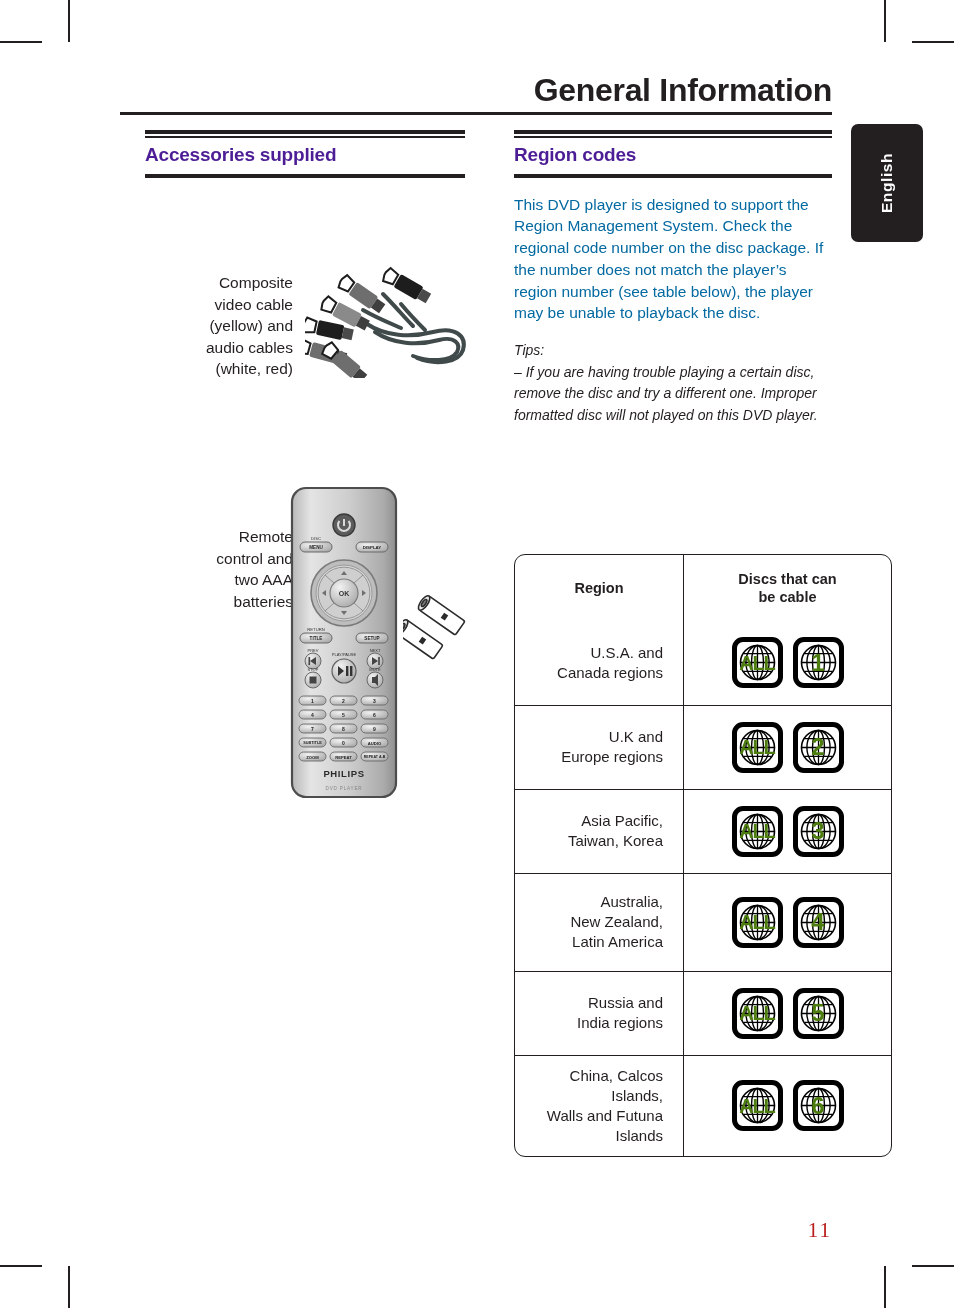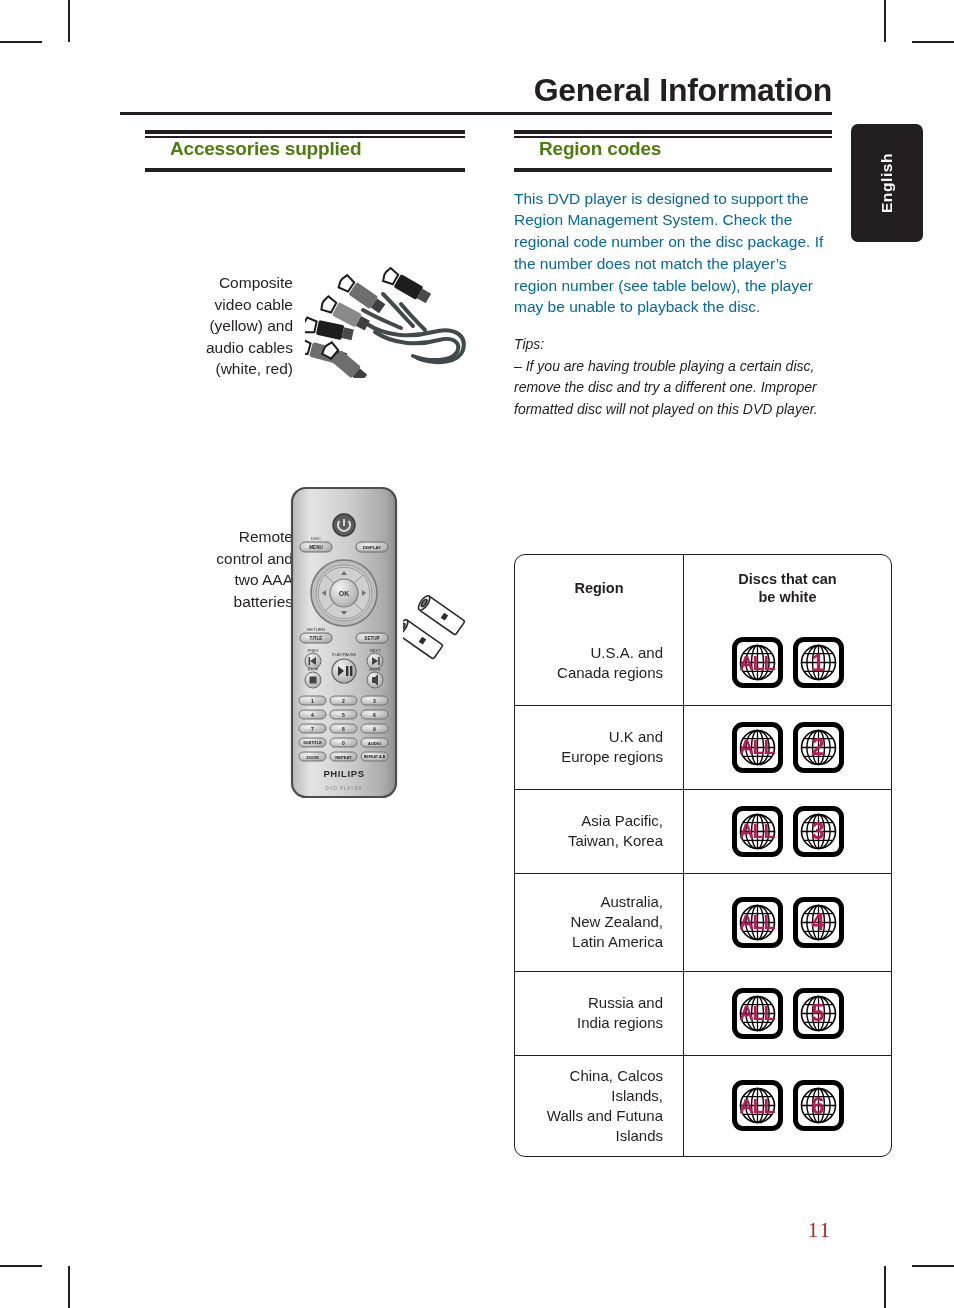--- a/index.html
+++ b/index.html
@@ -69,24 +69,23 @@
   #col-left  { left: 145px; width: 320px; }
   #col-right { left: 514px; width: 318px; }
 
   
   .section-head { position: relative; margin: 0 0 0 0; }
   .section-head .rule-thick { height: 4px; background: #231f20; }
   .section-head .rule-thin  { height: 1.5px; background: #231f20; margin-top: 2px; }
   .section-head .heading {
     font-size: 19px;
     font-weight: bold;
-    color: #4d7c0f;
-    padding: 0 0 8px 0;
+    color: #4c1d95;
+    padding: 6px 0 8px 0;
     letter-spacing: -0.2px;
-    margin-left: 25px;
   }
   .section-head .rule-bottom { height: 4px; background: #231f20; }
 
   
   .body-text {
     font-size: 15.5px;
     line-height: 21.8px;
     color: #0369a1;
     margin-top: 16px;
   }
@@ -178,21 +177,21 @@
     box-sizing: border-box;
     vertical-align: middle;
   }
   .badge svg { position: absolute; left: 2px; top: 2px; }
   .badge .glyph {
     position: absolute;
     left: 0; right: 0; top: 50%;
     transform: translateY(-50%);
     text-align: center;
     font-weight: bold;
-    color: #be185d;
+    color: #4d7c0f;
     line-height: 1;
   }
   .badge .glyph.all { font-size: 20px; letter-spacing: -1.2px; }
   .badge .glyph.num { font-size: 24px; }
 
   
   #page-number {
     position: absolute;
     left: 760px;
     top: 1218px;
@@ -444,21 +443,21 @@
     <span class="tip-line">– If you are having trouble playing a certain disc, remove the disc and try a different one. Improper formatted disc will not played on this DVD player.</span>
   </div>
 
   <div id="region-table">
     <table>
       <thead>
         <tr>
           <th>Region</th>
           <th>
             <div>Discs that can</div>
-            <div>be white</div>
+            <div>be cable</div>
           </th>
         </tr>
       </thead>
       <tbody id="region-rows">
           <tr class="row-body">
             <td class="region-name">
               <div>U.S.A. and</div>
               <div>Canada regions</div>
             </td>
             <td class="disc-cell"><span class="badge"><svg width="37" height="37" viewBox="0 0 37 37">

